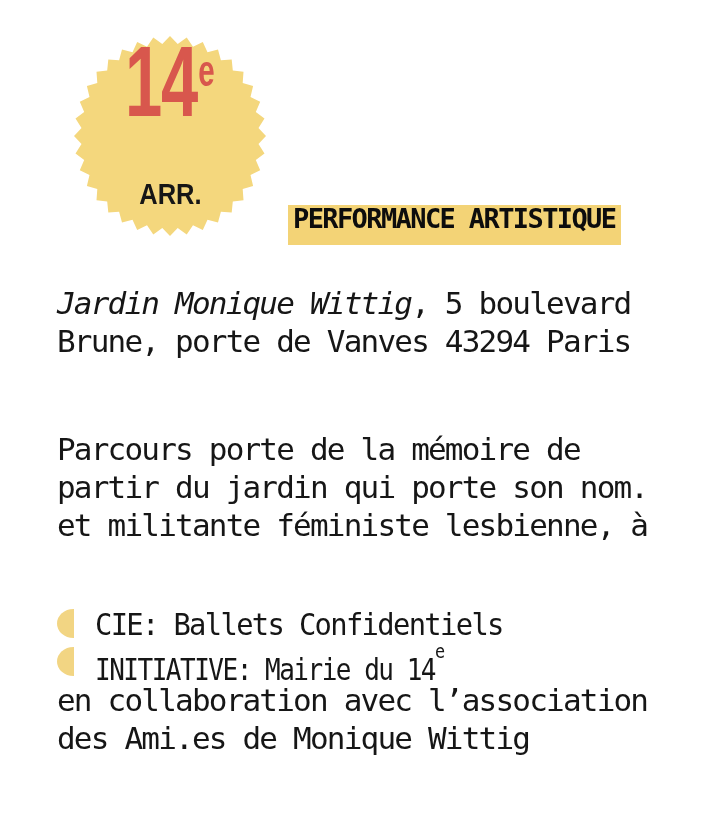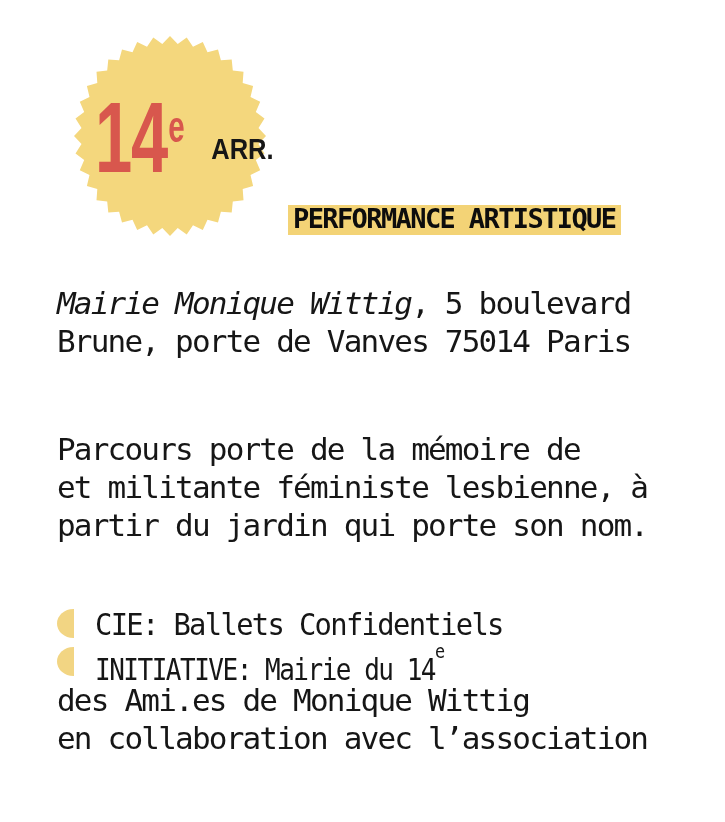--- a/index.html
+++ b/index.html
@@ -18,23 +18,24 @@
     overflow:hidden;
     font-family:"DejaVu Sans Mono", monospace;
     color:var(--ink);
   }
 
   
   .badge{position:absolute;left:73px;top:35px;width:194px;height:202px;}
   .badge svg{position:absolute;left:0;top:0;}
   .badge-content{
     position:absolute;inset:0;
-    display:flex;flex-direction:row;align-items:center;justify-content:flex-start;
+    display:flex;flex-direction:column;align-items:center;justify-content:flex-start;
     padding-top:10px;
     font-family:"Liberation Sans", sans-serif;
+    gap:36px;
   }
   .badge-line{
     display:flex;align-items:baseline;
     transform:scaleX(0.67);transform-origin:50% 50%;
     white-space:nowrap;
   }
   .badge-number{
     font-size:100px;line-height:73px;font-weight:bold;
     color:var(--red);letter-spacing:-2px;
   }
@@ -56,21 +57,21 @@
     font-family:"Liberation Sans", sans-serif;
     font-weight:bold;font-size:52px;line-height:55px;
     color:var(--red);letter-spacing:1px;
     transform:scaleX(0.62);transform-origin:0 50%;
   }
 
   
   .category{
     position:absolute;left:288px;top:205px;
     background:var(--highlight_yellow);
-    padding:1px 6px 3px 5px;
+    padding:1px 6px 13px 5px;
   }
   .category span{
     font-weight:bold;font-size:27px;line-height:26px;
     letter-spacing:-1.6px;white-space:nowrap;color:#0d0d0d;
   }
 
   
   .textblock{position:absolute;left:57px;font-size:31px;letter-spacing:-1.8px;line-height:38px;color:var(--ink);}
   .event{top:284px;}
   .description{top:430px;}
@@ -107,36 +108,36 @@
       <span class="badge-arr">ARR.</span>
     </div>
   </div>
 
 
   <div class="category">
     <span>PERFORMANCE ARTISTIQUE</span>
   </div>
 
   <div class="textblock event">
-    <div class="line"><span class="it">Mairie Monique Wittig</span><span>, 5 boulevard</span></div>
-    <div class="line">Brune, porte de Vanves 75014 Paris</div>
+    <div class="line"><span class="it">Jardin Monique Wittig</span><span>, 5 boulevard</span></div>
+    <div class="line">Brune, porte de Vanves 43294 Paris</div>
   </div>
 
   <div class="textblock description">
     <div class="line">Parcours porte de la mémoire de</div>
+    <div class="line">partir du jardin qui porte son nom.</div>
     <div class="line">et militante féministe lesbienne, à</div>
-    <div class="line">partir du jardin qui porte son nom.</div>
   </div>
 
   <div class="textblock credits">
     <div class="line bullet-line">
       <span class="bullet bullet-yellow"></span>
       <span class="sx93">CIE: Ballets Confidentiels</span>
     </div>
     <div class="line bullet-line">
       <span class="bullet bullet-yellow"></span>
       <span class="sx84"><span>INITIATIVE: Mairie du 14</span><sup class="e">e</sup></span>
     </div>
+    <div class="line">en collaboration avec l’association</div>
     <div class="line">des Ami.es de Monique Wittig</div>
-    <div class="line">en collaboration avec l’association</div>
   </div>
 
 </div>
 
 </body></html>

